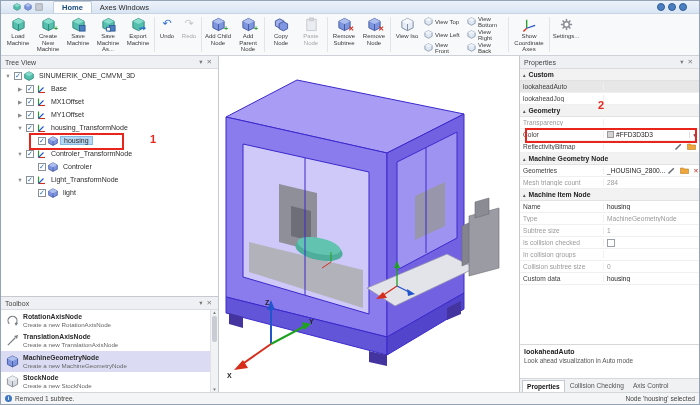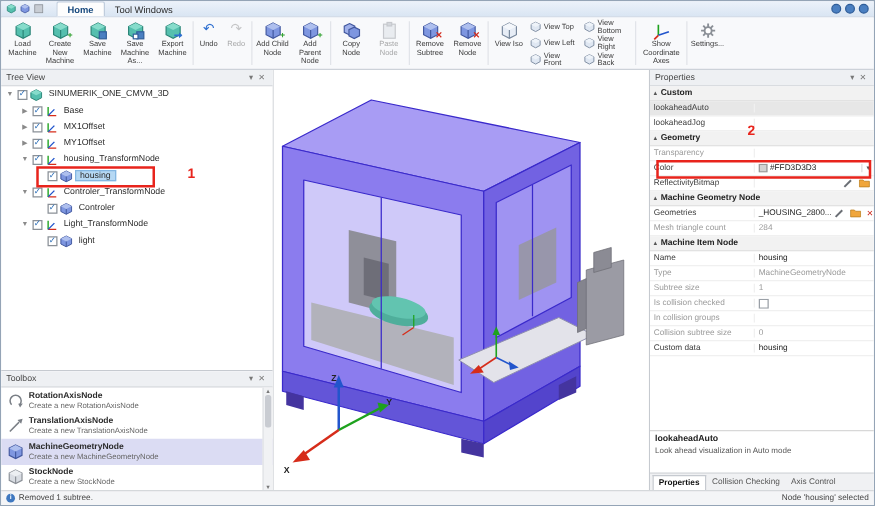--- a/index.html
+++ b/index.html
@@ -1,20 +1,20 @@
 <!DOCTYPE html>
 <html><head>
 <meta charset="utf-8">
 <style>
 *{margin:0;padding:0;box-sizing:border-box}
 html,body{width:700px;height:405px}
 body{font-family:"Liberation Sans",sans-serif;font-size:7px;color:#333;background:#fff;overflow:hidden}
 .app{position:relative;width:700px;height:405px;border:1px solid #94a4b6;display:flex;flex-direction:column;background:#fff}
 
-.titlebar{height:13px;background:linear-gradient(#ecf2fa,#d9e5f3);display:flex;align-items:center;padding:0 4px;border-bottom:1px solid #c9d4e2;flex:none}
+.titlebar{height:13px;background:linear-gradient(#ecf2fa,#d9e5f3);display:flex;align-items:center;padding:0 12px;border-bottom:1px solid #c9d4e2;flex:none}
 .qat{display:flex;gap:3px;margin-right:10px;align-items:center}
 .qat svg{width:8px;height:8px;display:block}
 .tab{padding:1px 8px;font-size:7.5px;color:#2b2b2b}
 .tab.active{background:#fdfdfd;border:1px solid #c0cddd;border-bottom:none;border-radius:2px 2px 0 0;color:#17497e;font-weight:bold}
 .winbtns{margin-left:auto;display:flex;gap:3px}
 .circle-btn{width:8px;height:8px;border-radius:50%;background:#4a7fc1;border:1px solid #2f5d99}
 
 .ribbon{height:42px;background:#f8f9fb;border-bottom:1px solid #cdd2d9;display:flex;align-items:stretch;padding:1px 2px;flex:none}
 .rgroup{display:flex;align-items:stretch}
 .rsep{width:1px;background:#e1e4e9;margin:2px 1px}
@@ -99,21 +99,21 @@
         </svg>
       <svg viewBox="0 0 10 10">
           <polygon points="5,0.8 9,2.8 9,7 5,9.2 1,7 1,2.8" fill="#7e96e0" stroke="#42589f" stroke-width="0.8"></polygon>
           <polygon points="5,0.8 9,2.8 5,5 1,2.8" fill="#aebfee"></polygon>
         </svg>
       <svg viewBox="0 0 10 10">
           <rect x="1" y="1" width="8" height="8" fill="#c8cdd4" stroke="#8a8f96" stroke-width="0.8"></rect>
         </svg>
     </div>
     <div class="tab active">Home</div>
-    <div class="tab">Tool Windows</div>
+    <div class="tab">Axes Windows</div>
     <div class="winbtns">
       <div class="circle-btn"></div>
       <div class="circle-btn"></div>
       <div class="circle-btn"></div>
     </div>
   </div>
 
   <div class="ribbon">
     <div class="rgroup">
       <div class="rbtn">

